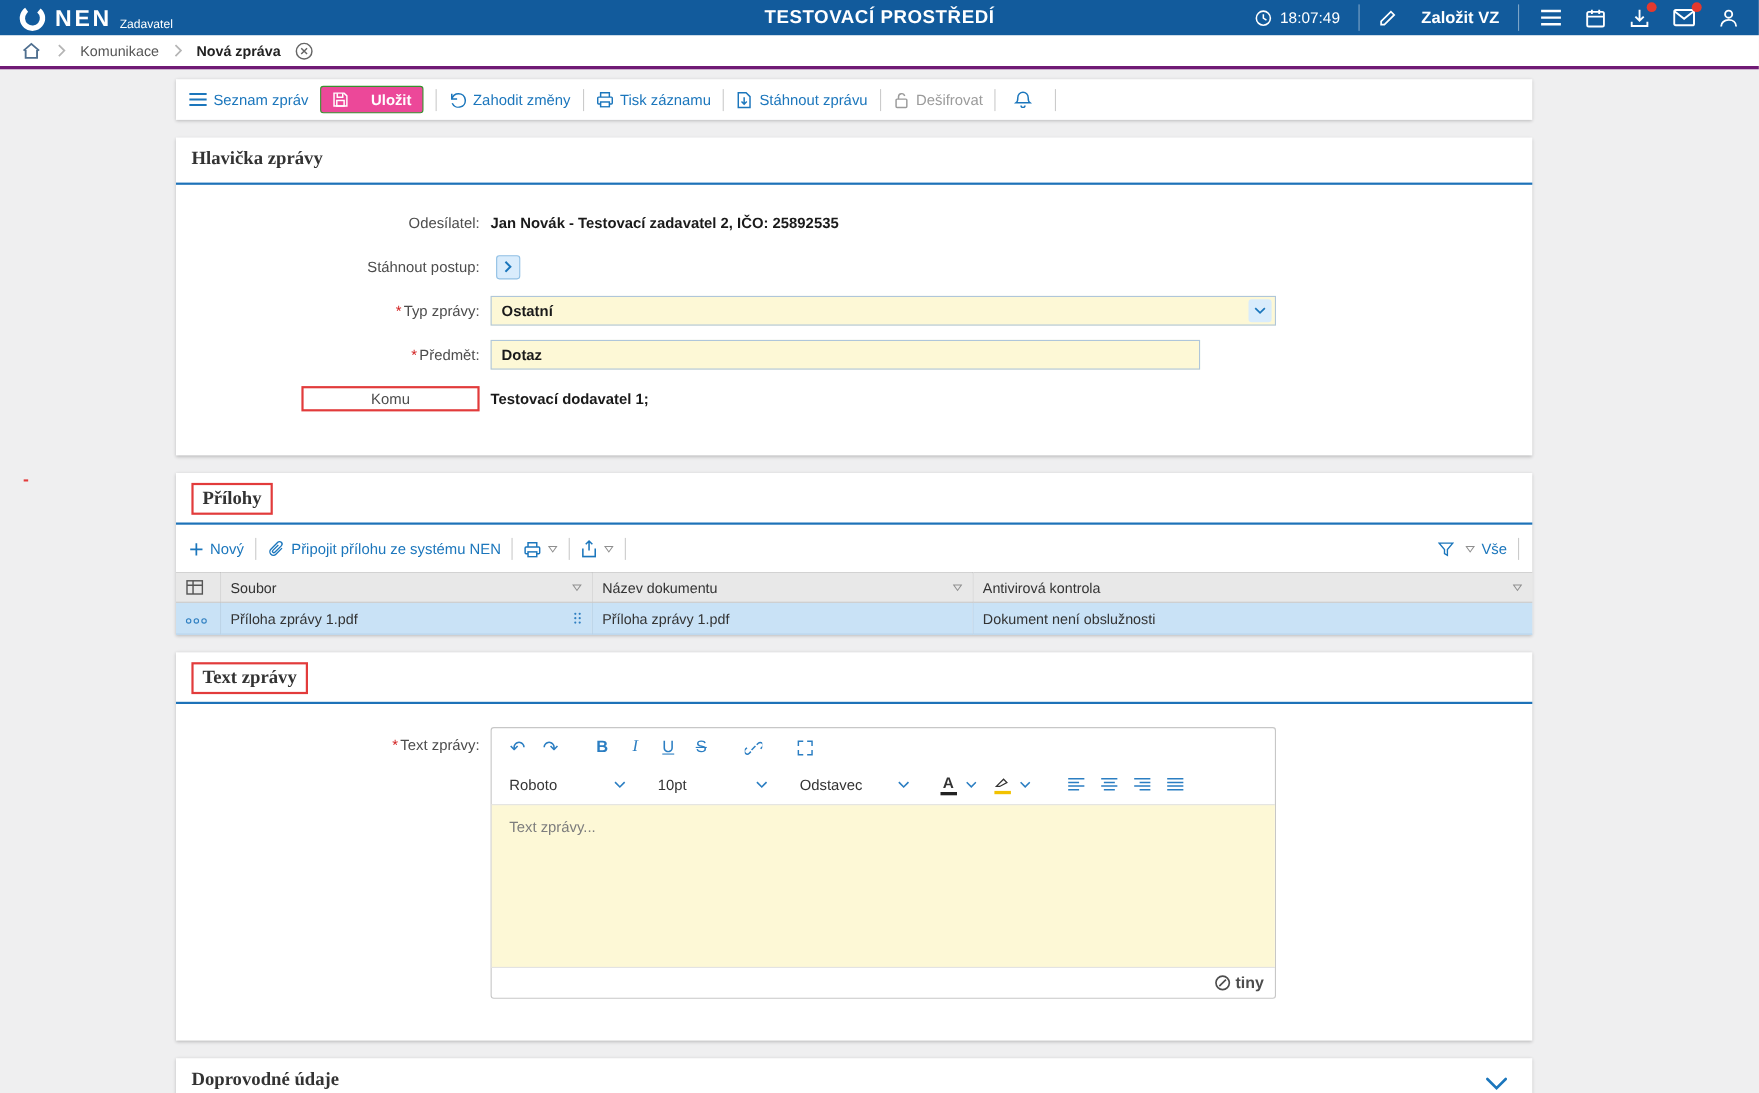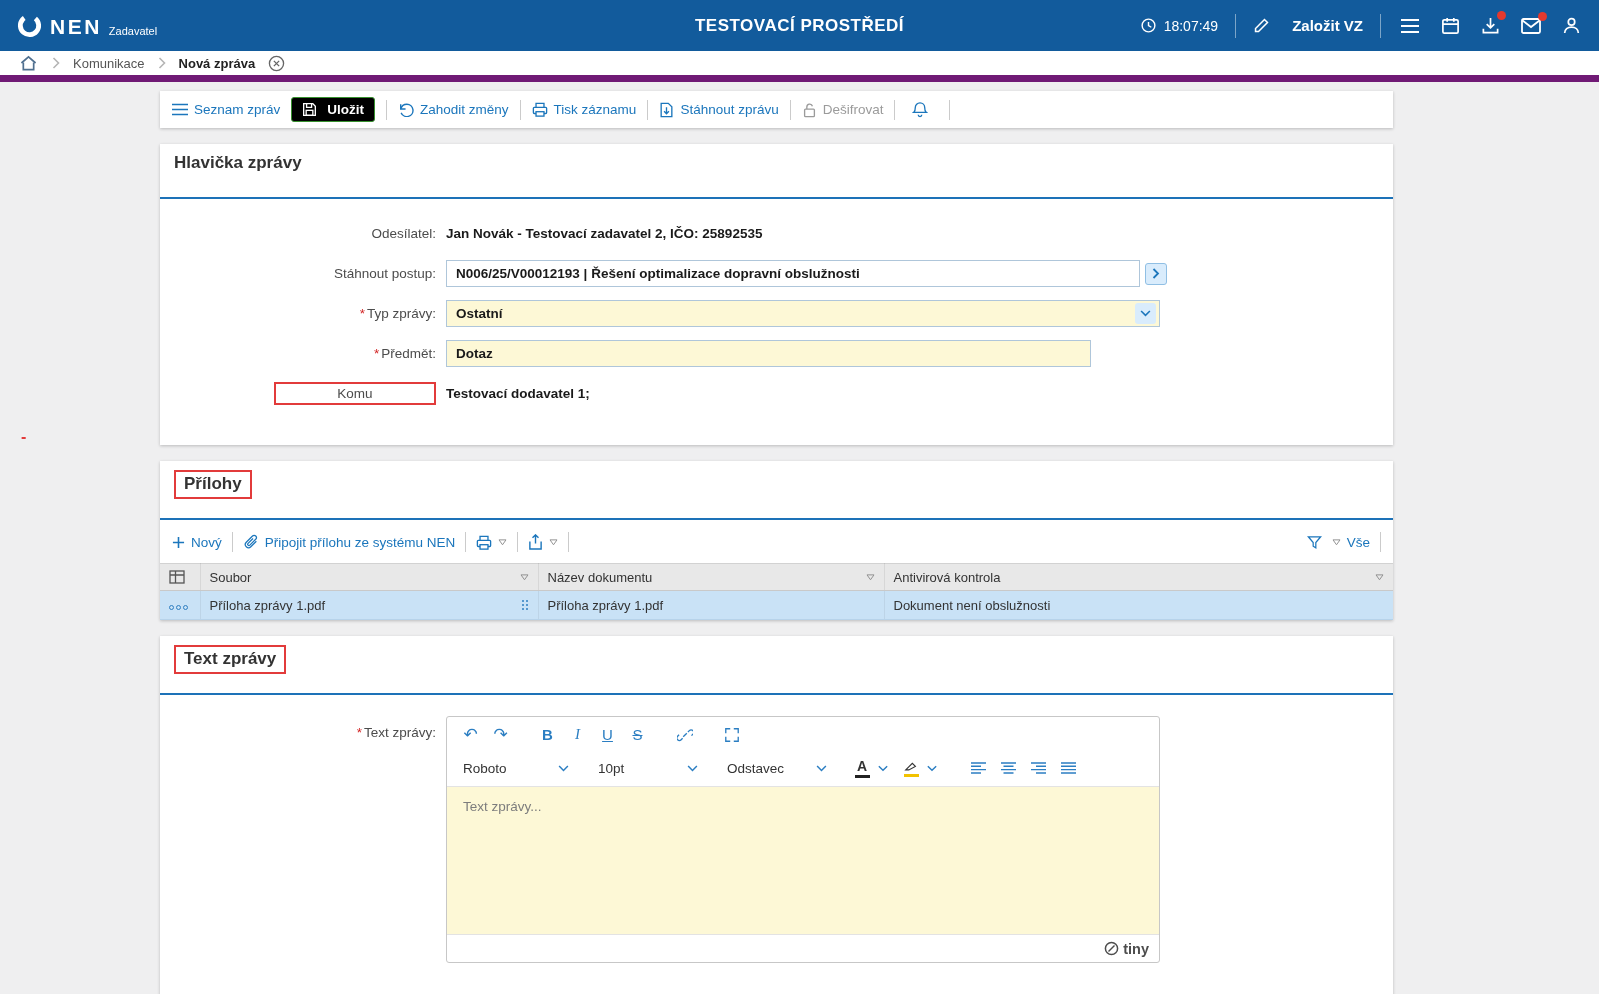--- a/index.html
+++ b/index.html
@@ -2,54 +2,54 @@
 <html><head>
 <meta charset="utf-8">
 <style>
   * { box-sizing: border-box; margin:0; padding:0; }
   html,body { background:#efeff0; font-family:"Liberation Sans",sans-serif; color:#333; }
   body { width:1599px; height:994px; position:relative; overflow:hidden; font-size:13px; }
   svg { display:block; }
   a { text-decoration:none; }
 
   
-  .topbar { height:51px; background:#125b9c; display:flex; align-items:center; padding:0 16px; position:relative; color:#fff; }
+  .topbar { height:32px; background:#125b9c; display:flex; align-items:center; padding:0 16px; position:relative; color:#fff; }
   .brand { display:flex; align-items:flex-end; gap:7px; cursor:pointer; }
   .brand .logo { width:27px; height:27px; align-self:center; }
   .brand-name { font-size:21px; font-weight:bold; letter-spacing:2.5px; line-height:1; padding-bottom:2px; }
   .brand-sub { font-size:11px; padding-bottom:2px; }
   .env-title { position:absolute; left:50%; top:50%; transform:translate(-50%,-50%); font-size:17px; font-weight:bold; letter-spacing:.5px; white-space:nowrap; }
   .top-right { margin-left:auto; display:flex; align-items:center; gap:17px; }
   .clock { display:flex; align-items:center; gap:7px; font-size:14px; }
   .vdiv { width:1px; height:24px; background:rgba(255,255,255,.45); }
   .create-vz { display:flex; align-items:center; gap:22px; font-size:15px; font-weight:bold; cursor:pointer; }
   .icon-btn { position:relative; cursor:pointer; display:flex; padding:2px; }
   .badge { position:absolute; top:-3px; right:-4px; width:9px; height:9px; border-radius:50%; background:#e4392e; }
 
   
-  .breadcrumb { height:31px; background:#fff; border-bottom:7px solid #701a75; display:flex; align-items:center; gap:13px; padding:0 18px; font-size:13px; }
+  .breadcrumb { height:31px; background:#fff; border-bottom:3px solid #701a75; display:flex; align-items:center; gap:13px; padding:0 18px; font-size:13px; }
   .crumb { color:#555; cursor:pointer; }
   .crumb.active { color:#222; font-weight:bold; }
   .crumb-sep { color:#b5b5b5; }
 
   
   .content { width:1233px; margin-left:160px; }
   .card { background:#fff; box-shadow:0 1px 3px rgba(0,0,0,.22); }
 
   
   .tb-card { margin-top:9px; height:37px; display:flex; align-items:center; gap:11px; padding:0 12px; }
   .tlink { display:flex; align-items:center; gap:6px; color:#1b76bc; font-size:13.5px; cursor:pointer; white-space:nowrap; }
   .tlink.disabled { color:#9b9b9b; cursor:default; }
   .sep { width:1px; height:20px; background:#cbcbcb; flex:none; }
-  .btn-green { display:flex; align-items:center; gap:10px; background:#000000; border:1px solid #37912f; color:#fff; font-weight:bold;
+  .btn-green { display:flex; align-items:center; gap:20px; background:#ec4899; border:1px solid #37912f; color:#fff; font-weight:bold;
                font-size:13.5px; padding:4px 10px; border-radius:3px; cursor:pointer; font-family:inherit; }
 
   
   .section { margin-top:16px; }
-  .sec-head { display:flex; align-items:flex-end; padding:9px 14px 16px 14px; border-bottom:2px solid #1d72b8; min-height:37px; }
+  .sec-head { display:flex; align-items:flex-end; padding:9px 14px 4px 14px; border-bottom:2px solid #1d72b8; min-height:37px;font-family:Liberation Serif, serif; }
   .sec-head.spread { justify-content:space-between; align-items:center; }
   .sec-title { font-size:17px; font-weight:bold; color:#333; padding-bottom:8px; }
   .red-frame { border:2px solid #e23b3b; }
   .sec-head .red-frame { padding:2px 8px; margin-bottom:3px; }
   .sec-head .red-frame .sec-title { padding-bottom:1px; }
   .collapse-chev { color:#1b76bc; margin-right:8px; cursor:pointer; }
 
   
   .form { padding:21px 0 25px; }
   .frow { display:flex; align-items:center; margin-bottom:13px; min-height:27px; }
@@ -262,23 +262,20 @@
     <div class="sec-head">
       <div class="sec-title">Hlavička zprávy</div>
     </div>
     <div class="form">
       <div class="frow">
         <div class="flabel"><span>Odesílatel:</span></div>
         <div class="fvalue">Jan Novák - Testovací zadavatel 2, IČO: 25892535</div>
       </div>
       <div class="frow">
         <div class="flabel"><span>Stáhnout postup:</span></div>
-        <div class="field ro">
-          <span>N006/25/V00012193 | Řešení optimalizace dopravní obslužnosti</span>
-        </div>
         <div class="goto-btn">
           <svg width="8" height="11" viewBox="0 0 8 11">
             <path d="M1.5 1l4.5 4.5L1.5 10" fill="none" stroke="currentColor" stroke-width="1.8"></path>
           </svg>
         </div>
       </div>
       <div class="frow">
         <div class="flabel">
           <span class="req">*</span><span>Typ zprávy:</span>
         </div>

